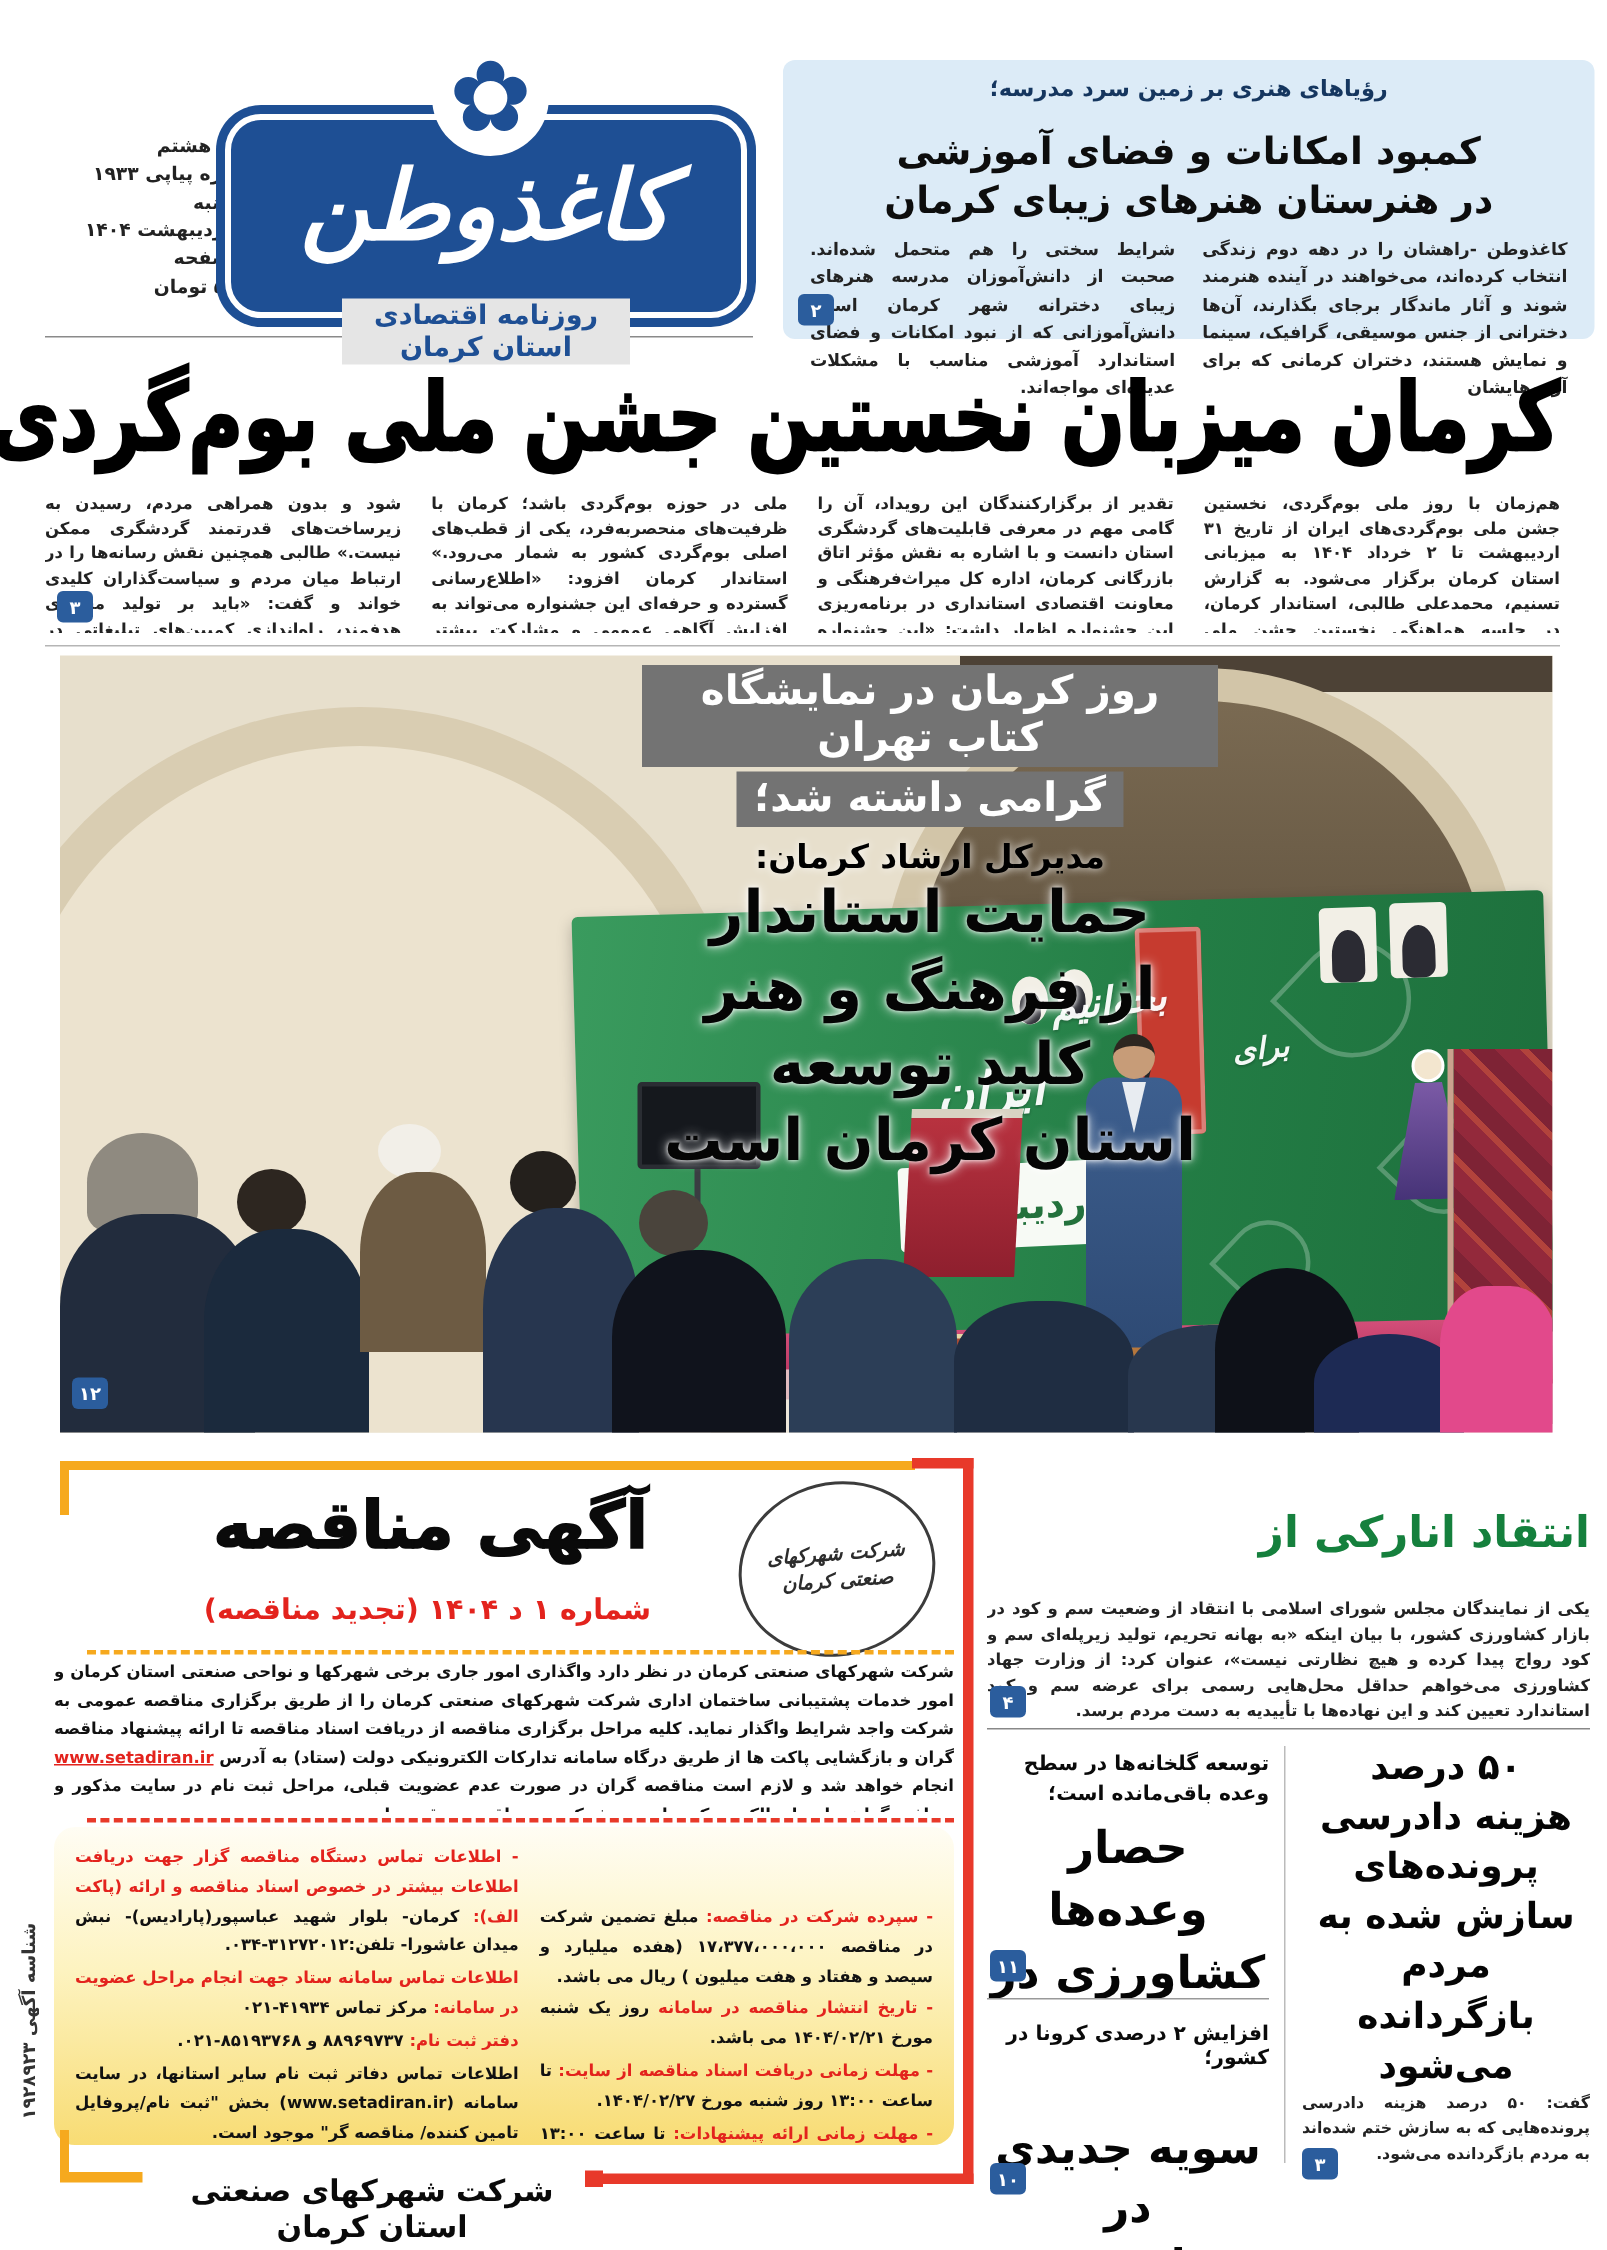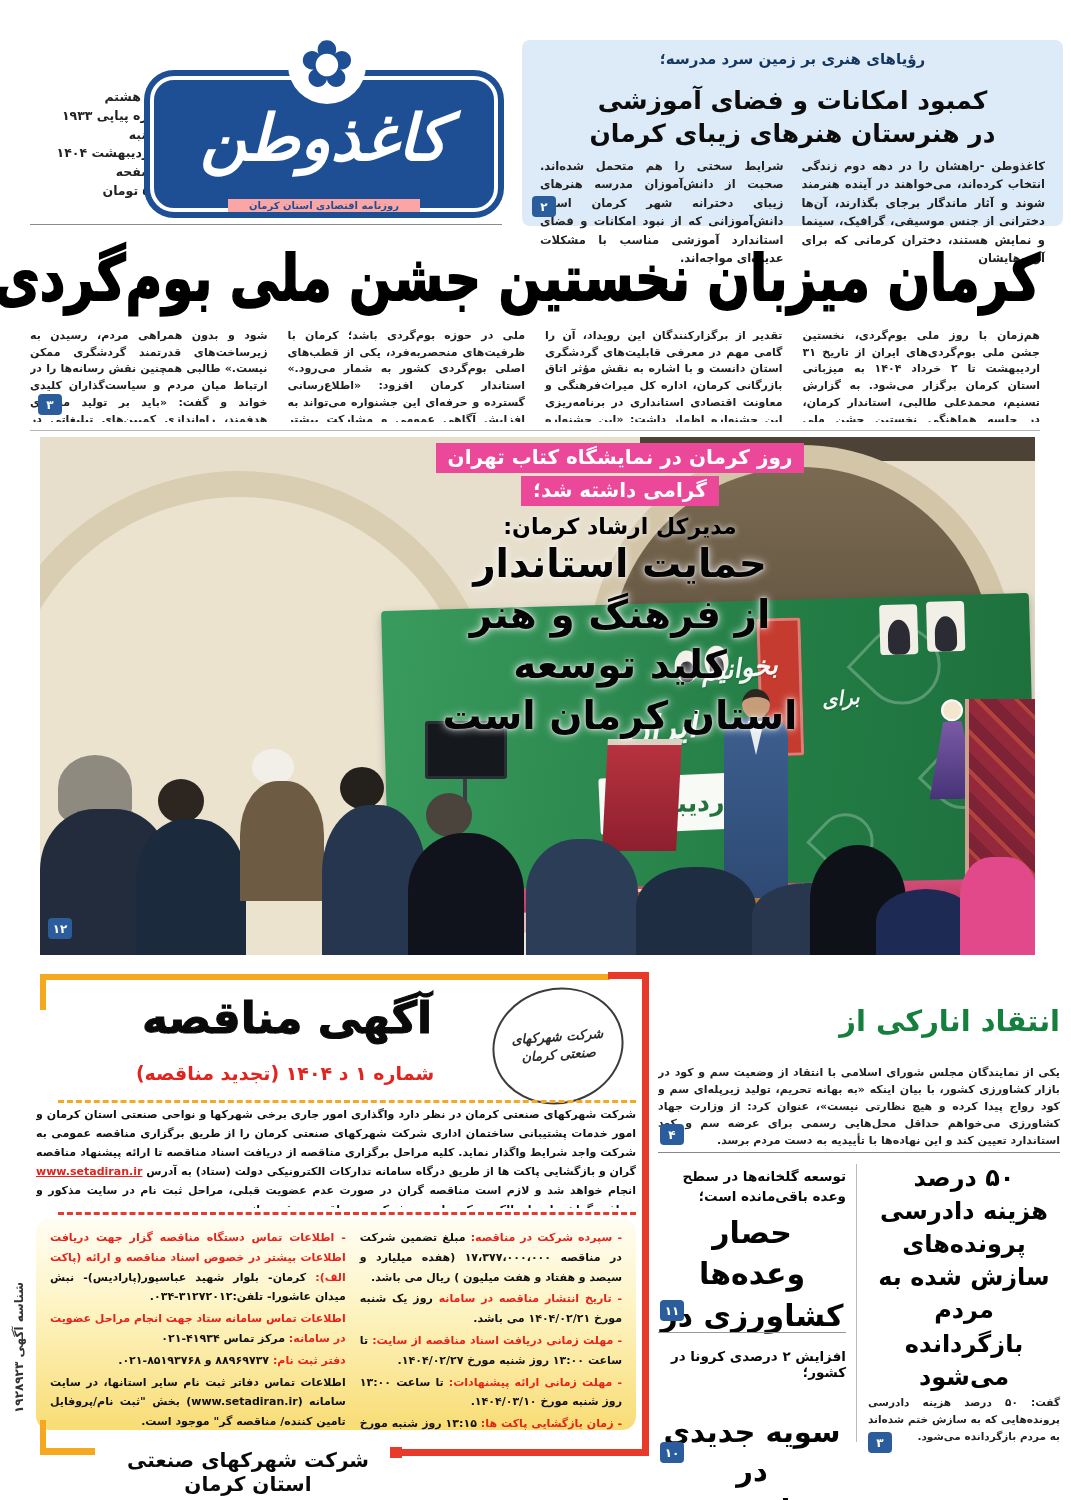--- a/index.html
+++ b/index.html
@@ -16,22 +16,22 @@
   .issue-info { position:absolute; left:38px; top:88px; width:150px; list-style:none; direction:rtl; text-align:right; }
   .issue-info li { position:relative; padding-right:15px; font-size:12.5px; font-weight:700; color:#222; line-height:1.5; }
   .issue-info li::before { content:""; position:absolute; right:0; top:6px; width:7px; height:7px; background:#1e4f94; border-radius:1.5px; }
   .logo-box { position:absolute; left:150px; top:76px; width:348px; height:136px; background:#1e4f94;
               border:4px solid #fff; box-shadow:0 0 0 6px #1e4f94; border-radius:24px;
               display:flex; align-items:center; justify-content:center; }
   .logo-title { color:#fff; font-size:64px; font-weight:900; font-style:italic; transform:translateY(-6px); letter-spacing:-2px; }
   .flower-wrap { position:absolute; left:288px; top:26px; width:78px; height:78px; background:#fff; border-radius:50%;
                  display:flex; align-items:center; justify-content:center; z-index:3; }
   .flower { font-size:66px; color:#1e4f94; line-height:1; }
-  .tagline-pill { position:absolute; left:228px; top:199px; width:192px; text-align:center; background:#fca5a5;
-                  color:#1e4f94; font-size:10px; font-weight:800; padding:1px 6px; z-index:4; }
+  .tagline-pill { position:absolute; left:228px; top:199px; width:192px; text-align:center; background:#e5e5e5;
+                  color:#1e4f94; font-size:18px; font-weight:800; padding:1px 6px; z-index:4; }
   .masthead-rule { position:absolute; left:30px; top:224px; width:472px; border-top:1px solid #8a8a8a; }
 
   
   .school-box { position:absolute; left:522px; top:40px; width:541px; height:186px; background:#dcebf7;
                 border-radius:8px; padding:10px 18px 8px; direction:rtl; }
   .school-kicker { text-align:center; font-size:15px; font-weight:800; color:#15365f; margin-bottom:17px; }
   .school-h { text-align:center; font-size:25px; font-weight:900; line-height:1.3; color:#0d0d0d; }
   .school-body { display:flex; gap:18px; margin-top:7px; }
   .school-body > div { flex:1; font-size:11.5px; font-weight:600; line-height:1.6; text-align:justify; color:#222; }
 
@@ -78,21 +78,21 @@
             border-top:6px solid #d8d2c2; transform:skewX(-3deg); }
   .mic { left:706px; top:272px; width:3px; height:165px; background:#23262b; transform:rotate(13deg); }
   .spk-head { left:702px; top:252px; width:28px; height:30px; background:#c79c78; border-radius:50%; border-top:8px solid #2d2620; }
   .spk-body { left:684px; top:281px; width:64px; height:180px; background:linear-gradient(#3d5f8f,#2e4a74); border-radius:18px 18px 0 0; }
   .spk-shirt { left:708px; top:284px; width:16px; height:34px; background:#e8ecf1; clip-path:polygon(50% 0,100% 0,50% 100%,0 0); }
   .carpet-right { left:925px; top:262px; width:70px; height:250px;
                   background:repeating-linear-gradient(45deg,#93293b 0 12px,#b2433c 12px 16px,#7e2335 16px 28px);
                   border-left:4px solid #caa28e; }
   .person { position:absolute; }
   .overlay-block { position:absolute; left:388px; top:6px; width:384px; text-align:center; z-index:6; direction:rtl; }
-  .gbadge { display:inline-block; background:#ec4899; color:#fff; font-weight:800; font-size:20px;
+  .gbadge { display:inline-block; background:#737373; color:#fff; font-weight:800; font-size:27px;
             padding:2px 12px 4px; margin-bottom:3px; }
   .attribution { font-size:22px; font-weight:900; color:#000; margin-top:5px;
                  text-shadow:0 0 6px rgba(255,255,255,.9); }
   .photo-h { font-size:39px; font-weight:900; line-height:1.3; color:#050505;
              text-shadow:0 0 8px rgba(255,255,255,.9), 0 0 3px rgba(255,255,255,.9); }
 
   
   .frame { position:absolute; z-index:2; }
   .f-yellow { background:#f6a91e; }
   .f-red { background:#e8392a; }
@@ -107,21 +107,21 @@
                   color:#2c2c2c; text-align:center; line-height:1.35; }
   .dash-orange { position:absolute; left:58px; top:1100px; width:578px; border-top:3px dashed #f6a91e; }
   .dash-red { position:absolute; left:58px; top:1212px; width:578px; border-top:3px dashed #e8392a; }
   .ad-intro { position:absolute; left:36px; top:1106px; width:600px; height:102px; overflow:hidden;
               direction:rtl; text-align:justify; font-size:11px; font-weight:700; line-height:1.72; color:#111; }
   .url { color:#e3231d; text-decoration:underline; font-weight:700; unicode-bidi:embed; direction:ltr; }
   .ad-details { position:absolute; left:36px; top:1218px; width:600px; height:212px; direction:rtl;
                 background:linear-gradient(180deg,#fffdf4 0%,#fdf3c0 45%,#f8dc74 100%);
                 border-radius:14px; padding:10px 14px; display:flex; gap:14px; overflow:hidden; }
   .ad-col { font-size:11px; font-weight:700; line-height:1.8; text-align:justify; color:#111; }
-  .ad-col.right { width:47%; }
+  .ad-col.right { width:47%;margin-top:40px; }
   .ad-col.left  { width:53%; }
   .ad-col p { margin-bottom:2px; }
   .rd { color:#e3231d; }
   .ad-id { position:absolute; left:12px; top:1282px; height:160px; writing-mode:vertical-rl;
            transform:rotate(180deg); font-size:12px; font-weight:700; color:#333; }
   .ad-footer { position:absolute; left:98px; top:1448px; width:300px; text-align:center;
                font-size:20px; font-weight:900; color:#0a0a0a; }
 
   
   .anaraki-h { position:absolute; left:658px; top:1002px; width:402px; text-align:right;

